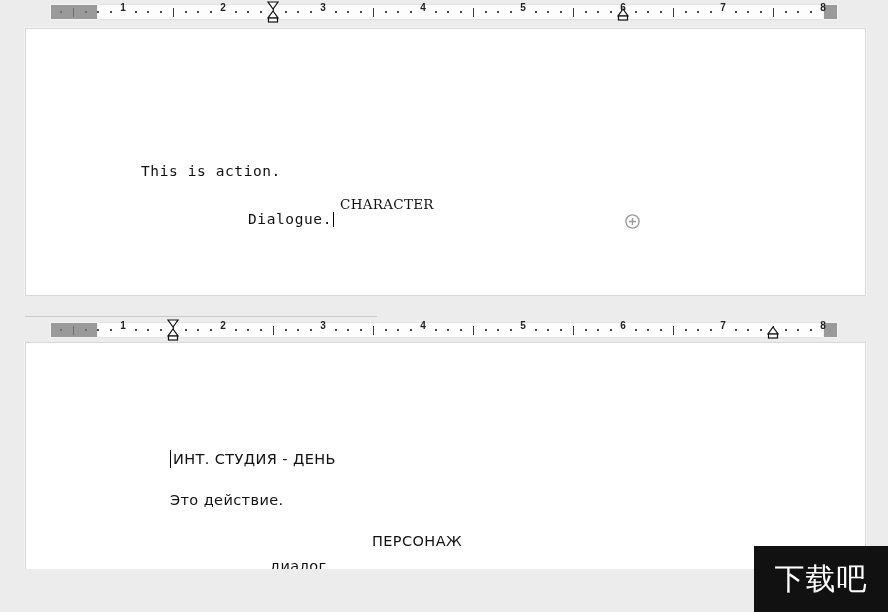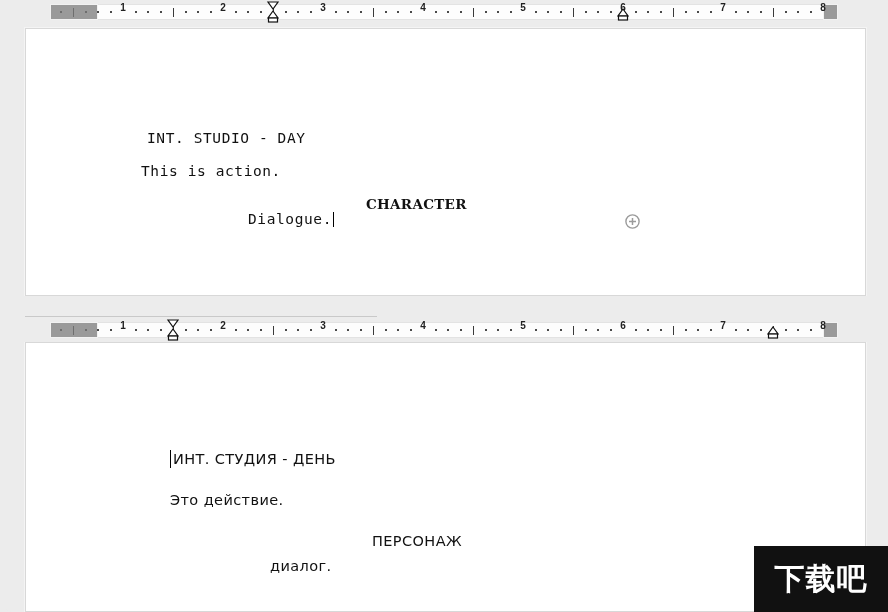--- a/index.html
+++ b/index.html
@@ -101,21 +101,21 @@
   
   .watermark {
     position: absolute; right: 0; bottom: 0;
     width: 134px; height: 66px;
     display: flex; flex-direction: column; align-items: stretch;
   }
   .wm-logo {
     flex: 1; background: #111; color: #fff;
     display: flex; align-items: center; justify-content: center;
     font-family: "DejaVu Sans", sans-serif;
-    font-size: 30px; font-weight: bold; letter-spacing: 1px;
+    font-size: 30px; font-weight: normal; letter-spacing: 1px;
     line-height: 1;
   }
   .wm-url {
     height: 18px; background: #fff; color: #111;
     display: flex; align-items: center; justify-content: center;
     font-family: "Liberation Sans", sans-serif;
     font-size: 12px; font-weight: bold; letter-spacing: 0.2px;
   }
 </style>
 </head>
@@ -201,25 +201,24 @@
       <div class="right-indent" style="left: 623px;"><svg width="12" height="14" viewBox="0 0 12 14">
           <polygon points="6,1 11,8 1,8" fill="#ffffff" stroke="#111" stroke-width="1.2"></polygon>
           <rect x="1.5" y="8" width="9" height="4" fill="#ffffff" stroke="#111" stroke-width="1.2"></rect>
         </svg></div>
     </div>
 
   <div class="pane" style="top:24px; height:272px;">
     <div class="page" style="left:25px; top:4px; width:841px; height:268px;">
     </div>
 
-    <div class="script-line mono" style="left:147px; top:106px;">INT. STUDIO - DAY</div>
 
     <div class="script-line mono" style="left:141px; top:139px;">This is action.</div>
 
-    <div class="script-line slab" style="left:366px; top:172px;font-weight:bold;">CHARACTER</div>
+    <div class="script-line slab" style="left:340px; top:172px;">CHARACTER</div>
 
     <div class="script-line mono" style="left:248px; top:187px;"><span>Dialogue.</span><span class="caret"></span></div>
 
     <div class="add-btn" style="left:625px; top:190px;">
       <svg width="15" height="15" viewBox="0 0 15 15">
         <circle cx="7.5" cy="7.5" r="6.6" fill="none" stroke="#9b9b9b" stroke-width="1.4"></circle>
         <line x1="7.5" y1="4" x2="7.5" y2="11" stroke="#9b9b9b" stroke-width="1.5"></line>
         <line x1="4" y1="7.5" x2="11" y2="7.5" stroke="#9b9b9b" stroke-width="1.5"></line>
       </svg>
     </div>
@@ -301,21 +300,21 @@
           <polygon points="7,11 12,18 2,18" fill="#ffffff" stroke="#111" stroke-width="1.2"></polygon>
           <rect x="2.5" y="18" width="9" height="4" fill="#ffffff" stroke="#111" stroke-width="1.2"></rect>
         </svg>
       </div>
       <div class="right-indent" style="left: 773px;"><svg width="12" height="14" viewBox="0 0 12 14">
           <polygon points="6,1 11,8 1,8" fill="#ffffff" stroke="#111" stroke-width="1.2"></polygon>
           <rect x="1.5" y="8" width="9" height="4" fill="#ffffff" stroke="#111" stroke-width="1.2"></rect>
         </svg></div>
     </div>
 
-  <div class="pane" style="top:342px; height:270px;border-radius:14px;">
+  <div class="pane" style="top:342px; height:227px;border-radius:14px;">
     <div class="page" style="left:25px; top:0px; width:841px; height:270px;">
     </div>
 
     <div class="caret-lead" style="left:170px; top:108px;"></div>
 
     <div class="script-line cyr" style="left:173px; top:109px;">ИНТ. СТУДИЯ - ДЕНЬ</div>
 
     <div class="script-line cyr" style="left:170px; top:150px;">Это действие.</div>
 
     <div class="script-line cyr" style="left:372px; top:191px;">ПЕРСОНАЖ</div>

